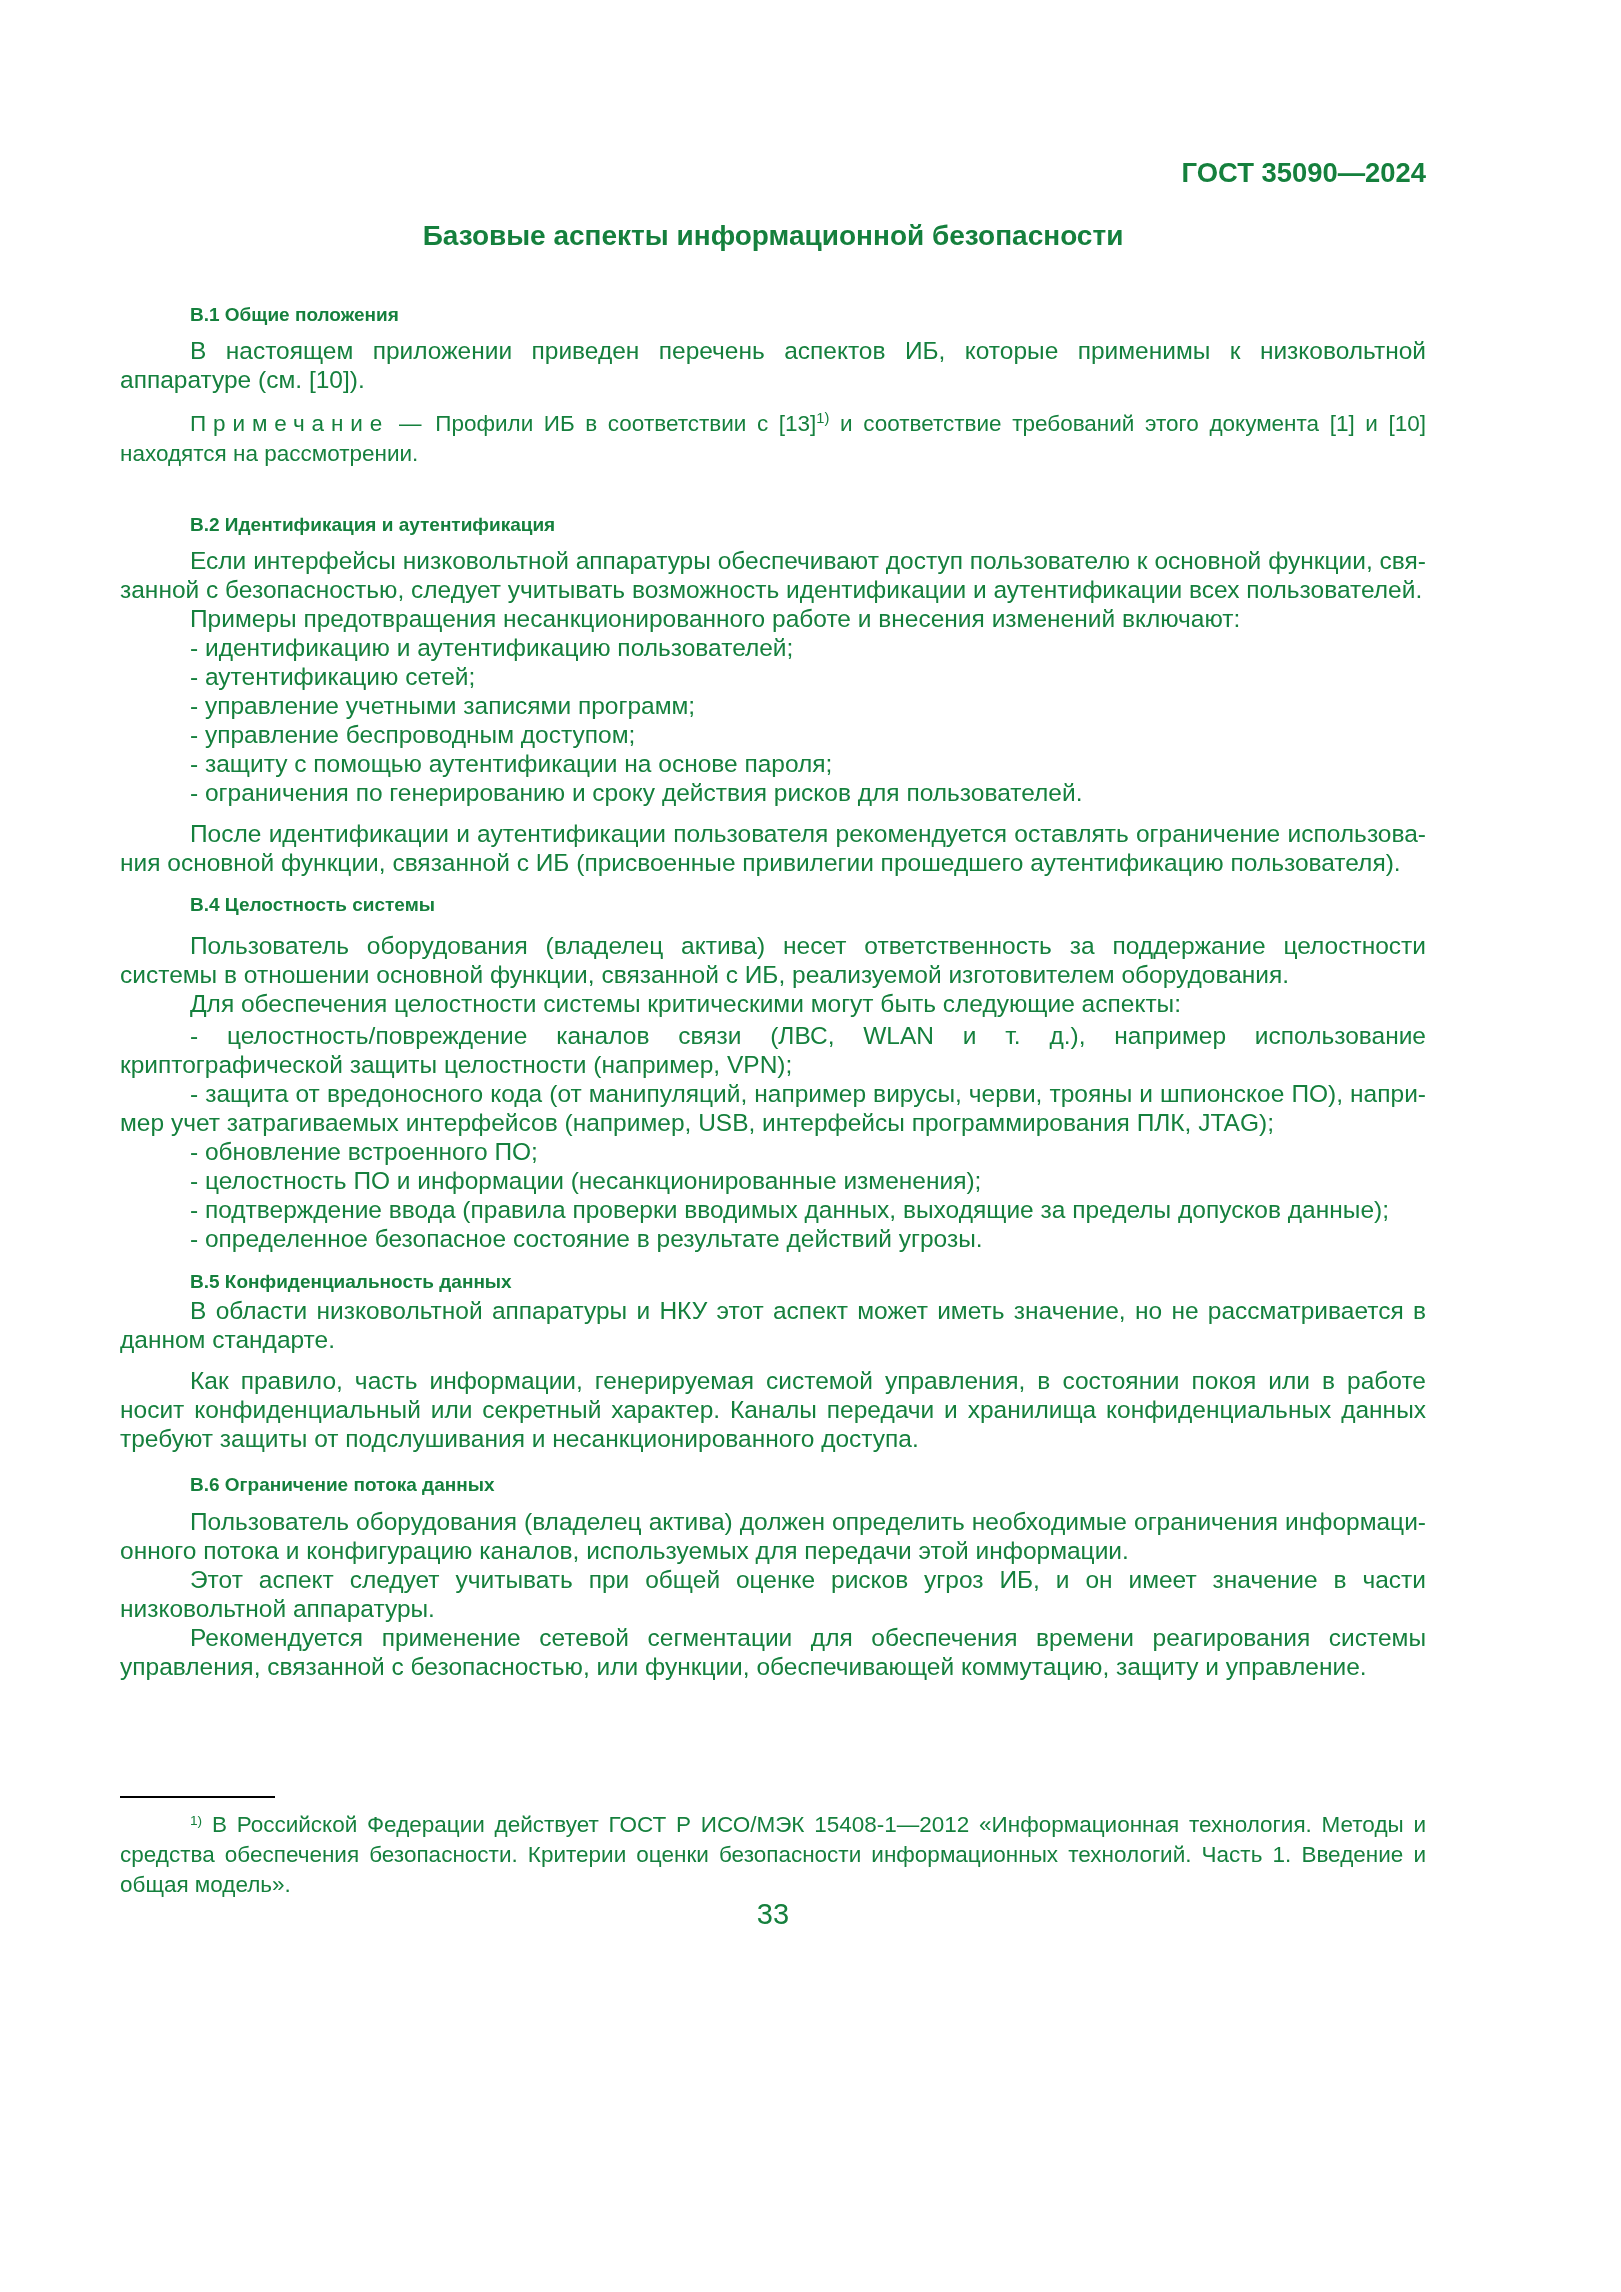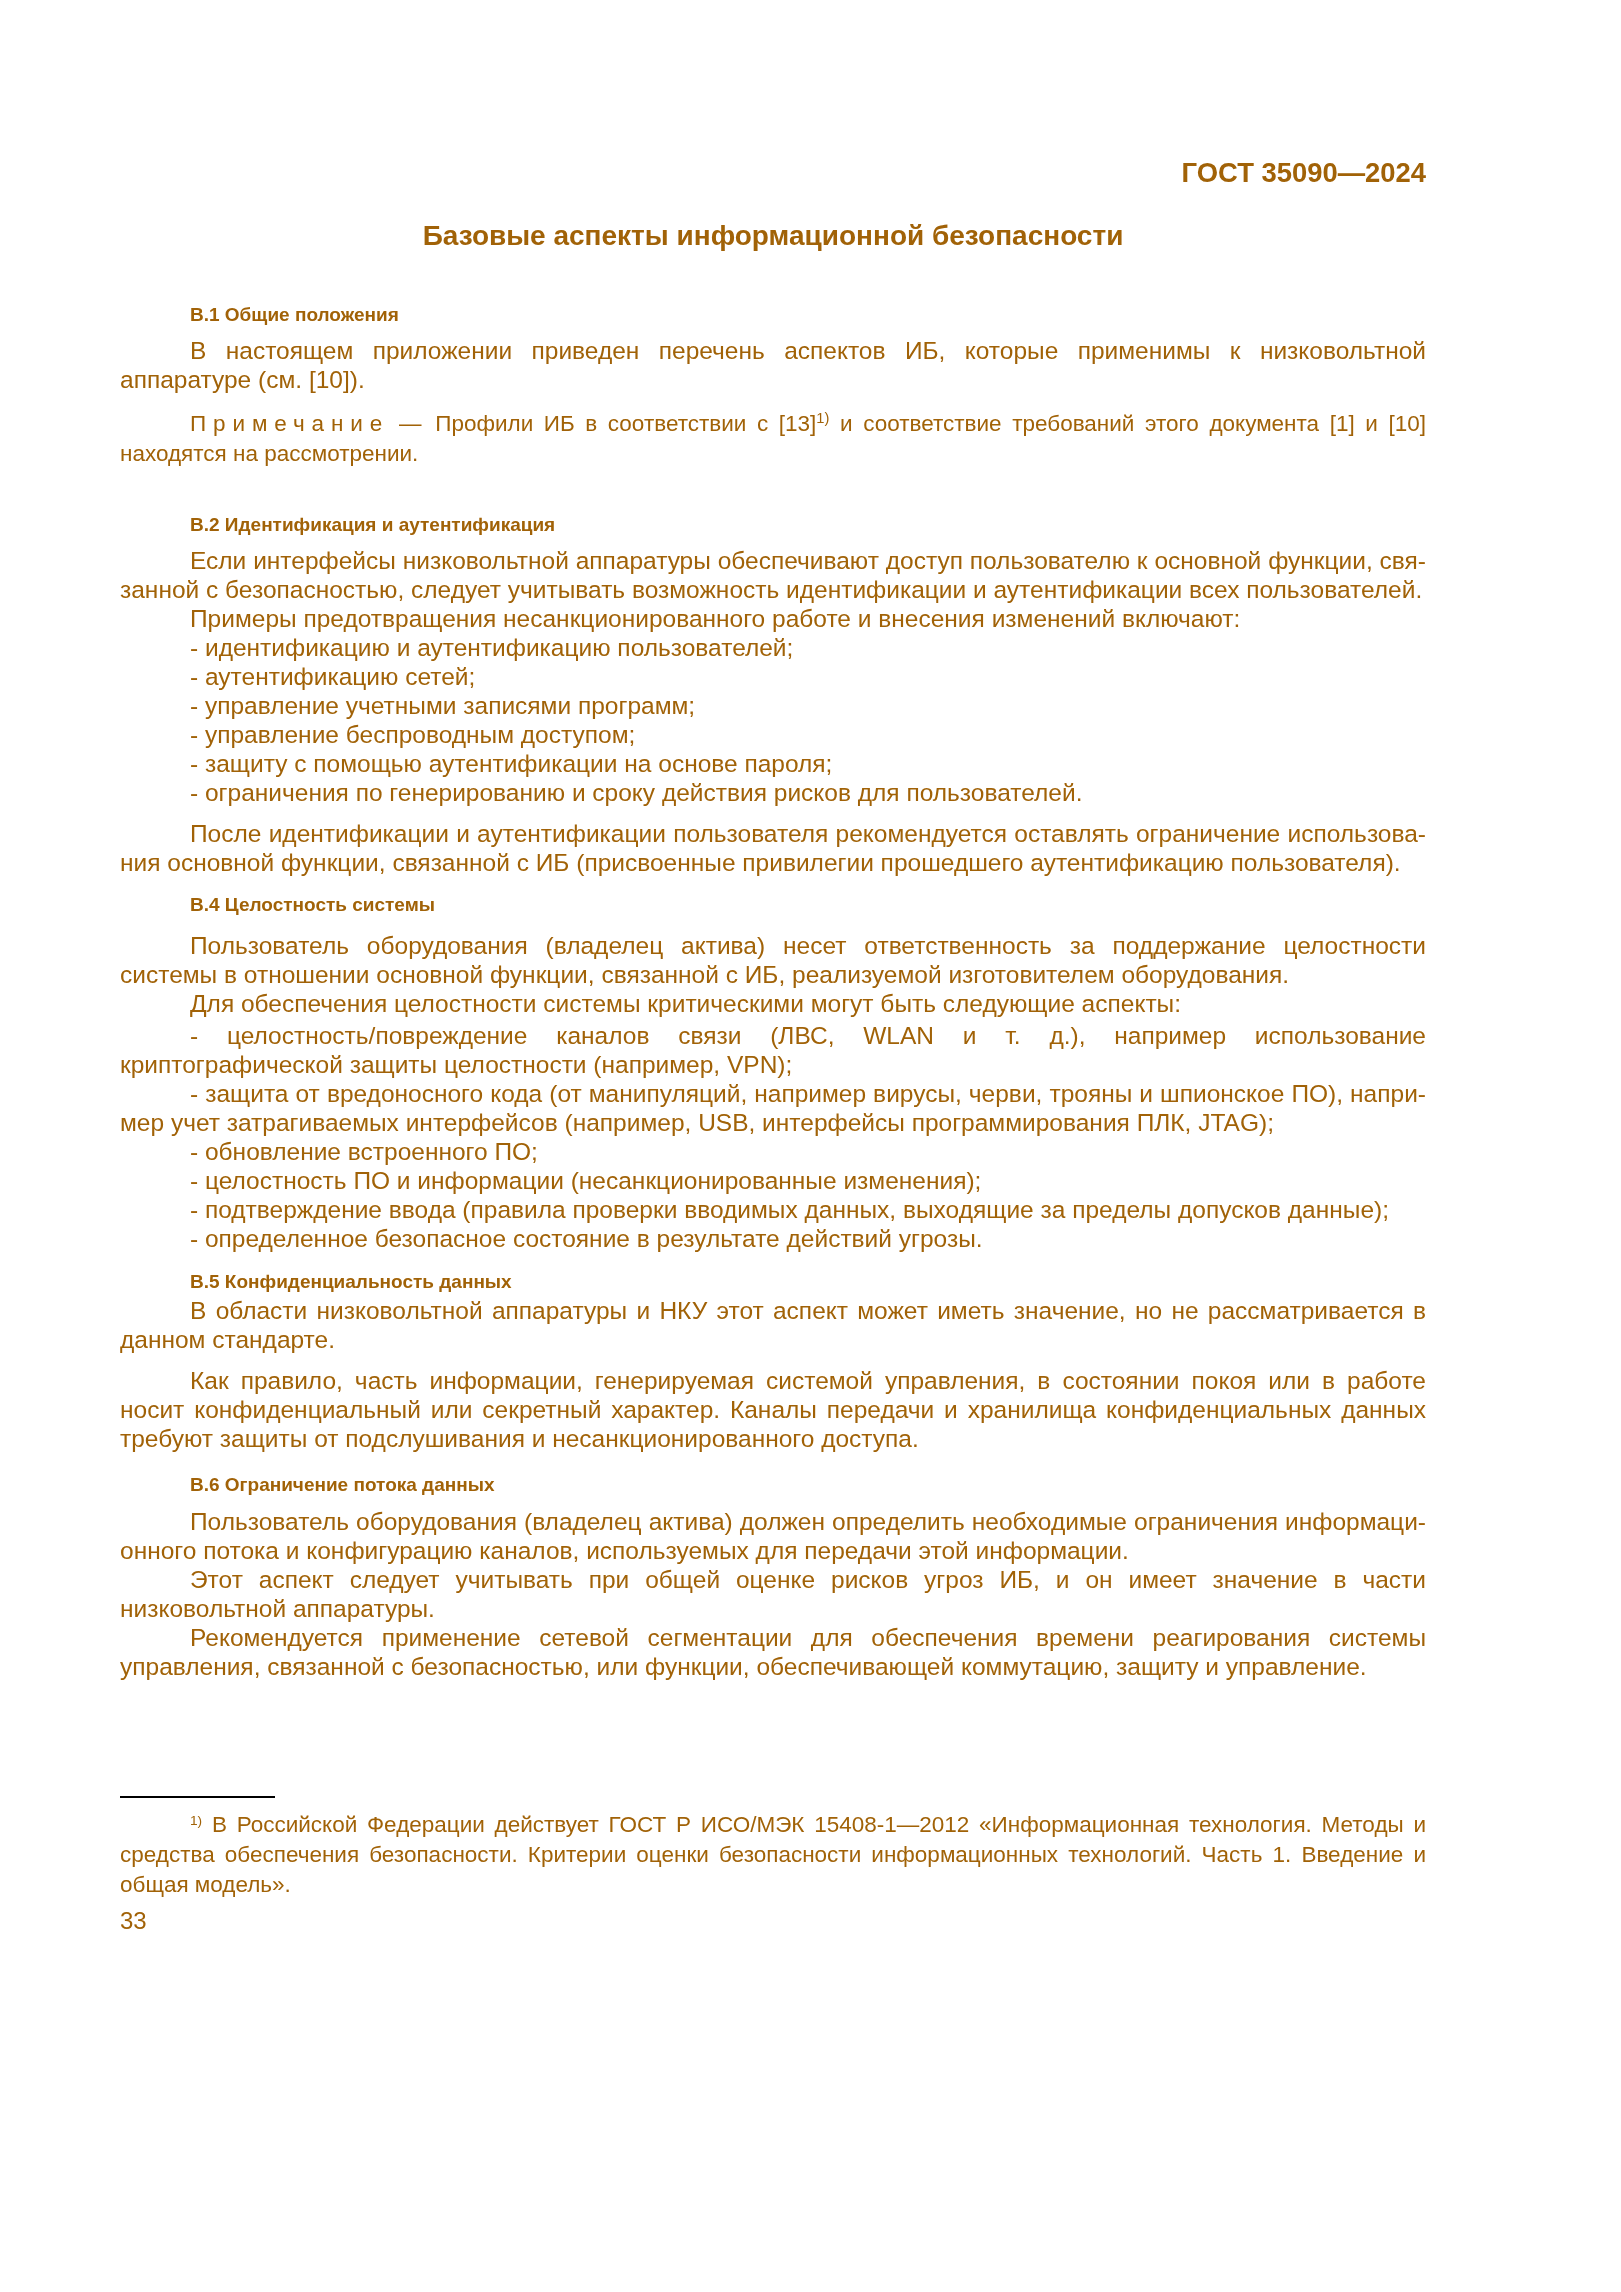--- a/index.html
+++ b/index.html
@@ -5,21 +5,21 @@
   html, body { margin: 0; padding: 0; background: #ffffff; }
   .page {
     position: relative;
     width: 1621px;
     height: 2293px;
     background: #ffffff;
     box-sizing: border-box;
     padding: 0 195px 0 120px;
     overflow: hidden;
     font-family: "Liberation Sans", "DejaVu Sans", sans-serif;
-    color: #a16207;
+    color: #15803d;
   }
   .doc-num {
     margin: 0;
     padding-top: 157px;
     text-align: right;
     font-weight: bold;
     font-size: 27.4px;
     line-height: 31px;
   }
   .app-head {
@@ -75,23 +75,23 @@
   .footnote {
     margin: 11.8px 0 0 0;
     font-size: 22.5px;
     line-height: 30px;
     text-indent: 70px;
     text-align: justify;
     hyphens: manual;
   }
   .footnote .sup-ref { font-size: 13.7px; vertical-align: 6.9px; }
   .page-num {
-    margin-top: 6px;
-    text-align: left;
-    font-size: 24px;
+    margin-top: 0;
+    text-align: center;
+    font-size: 29px;
     line-height: 29px;
   }
 </style>
 </head>
 <body>
 
 <div class="page">
 
   <p class="doc-num">ГОСТ 35090—2024</p>
 

